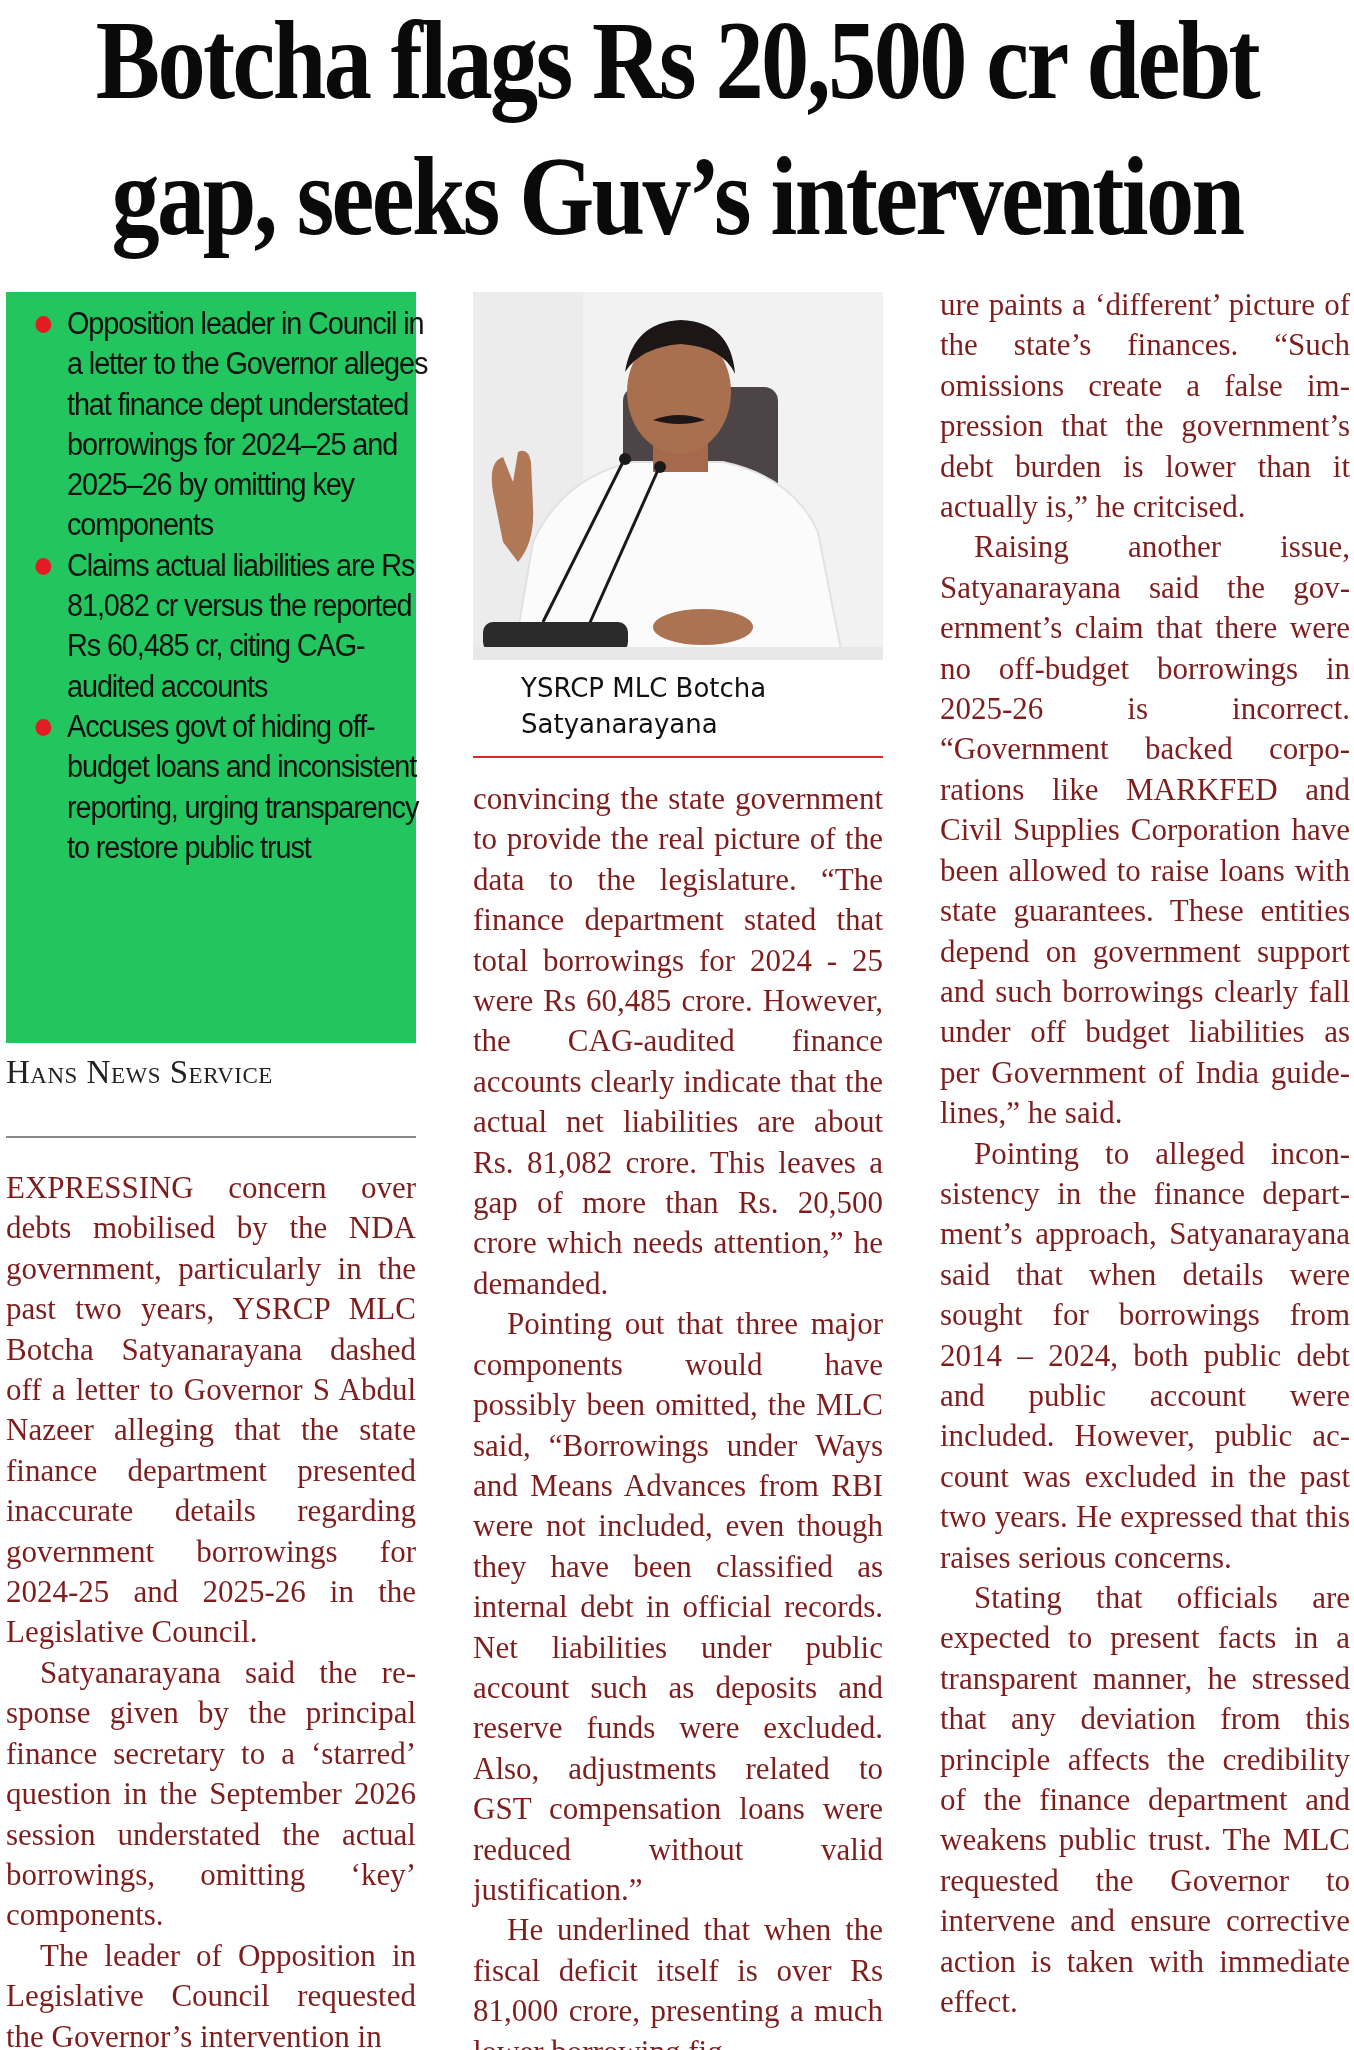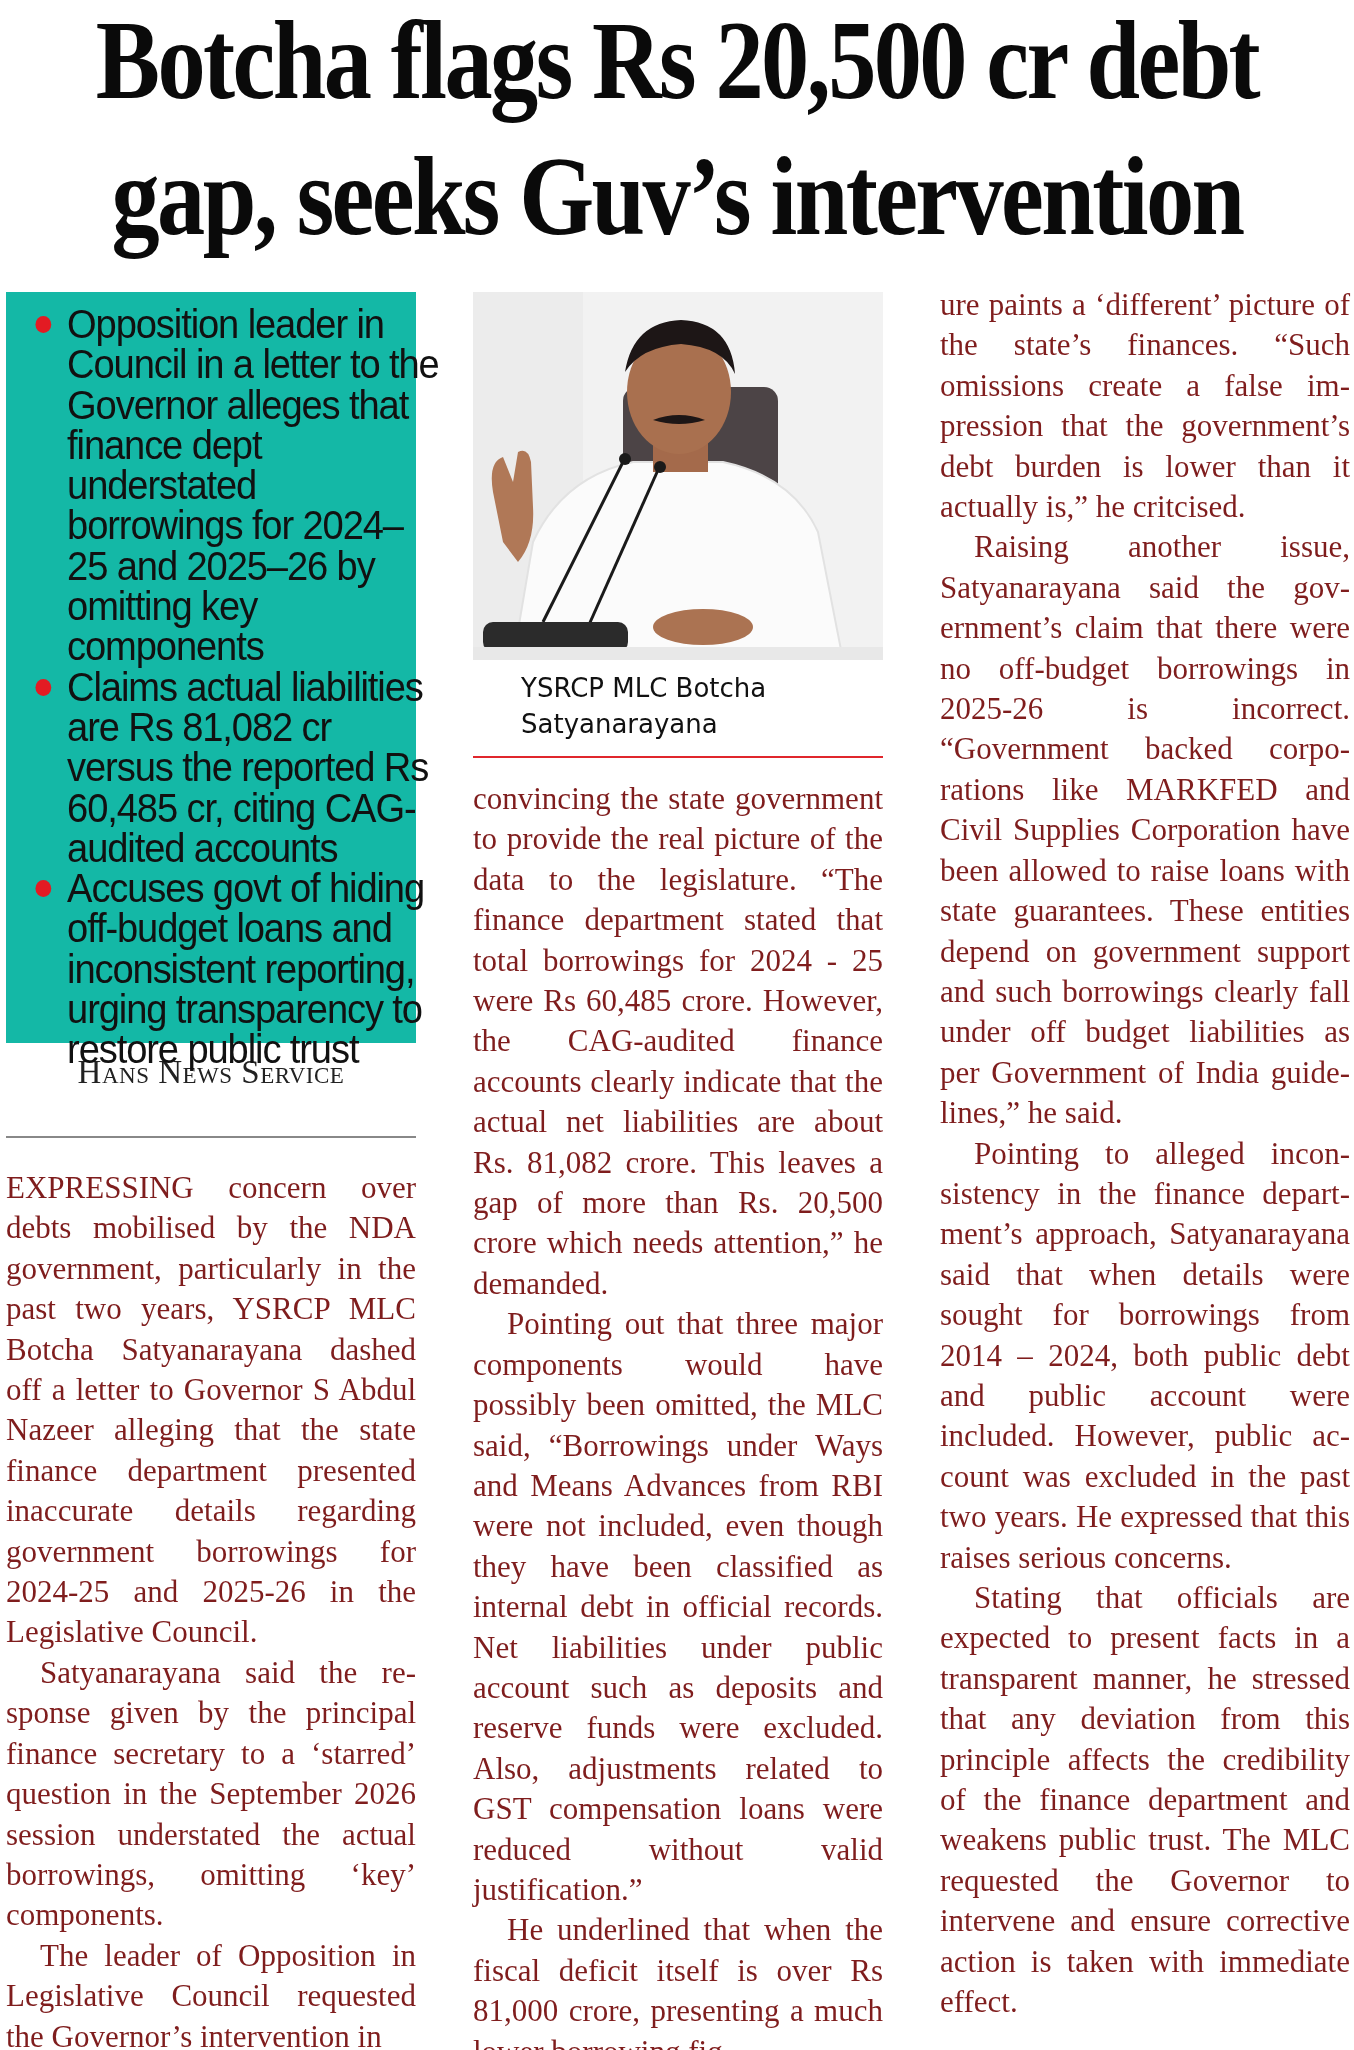--- a/index.html
+++ b/index.html
@@ -12,31 +12,31 @@
       transform:scaleX(0.86); transform-origin:center top;
     }
     .headline .line { display:block; white-space:nowrap; }
     .headline .l1 { margin-top:-8px; }
     .col { position:absolute; top:292px; }
     .col1 { left:6px; width:410px; }
     .col2 { left:473px; width:410px; }
     .col3 { left:940px; width:410px; }
 
     .highlights {
-      background:#14b8a6; width:410px; height:751px; box-sizing:border-box;
+      background:#22c55e; width:410px; height:751px; box-sizing:border-box;
       padding:12px 10px 0 22px;
       font-family:"Liberation Sans", "DejaVu Sans", sans-serif;
-      font-size:41px; line-height:40.3px; color:#111;
+      font-size:31px; line-height:40.3px; color:#111;
     }
     .hl-item { position:relative; padding-left:42px; letter-spacing:-1.2px; transform:scaleX(0.93); transform-origin:left; width:400px; }
     .hl-bullet { position:absolute; left:8px; top:12px; width:17px; height:17px; border-radius:50%; background:#e31b23; }
 
     .byline {
       font-family:"Liberation Serif", "DejaVu Serif", serif;
-      font-variant:small-caps; text-align:center;
+      font-variant:small-caps; text-align:left;
       font-size:33px; line-height:40px; letter-spacing:0.5px; color:#222;
       padding-top:9px; height:93px; box-sizing:border-box;
     }
     .rule-gray { height:2px; background:#888; margin:0; }
 
     .body {
       font-family:"Liberation Serif", "DejaVu Serif", serif;
       font-size:31px; line-height:40.4px; text-align:justify; color:#7f1d1d;
       hyphens:manual;
     }

